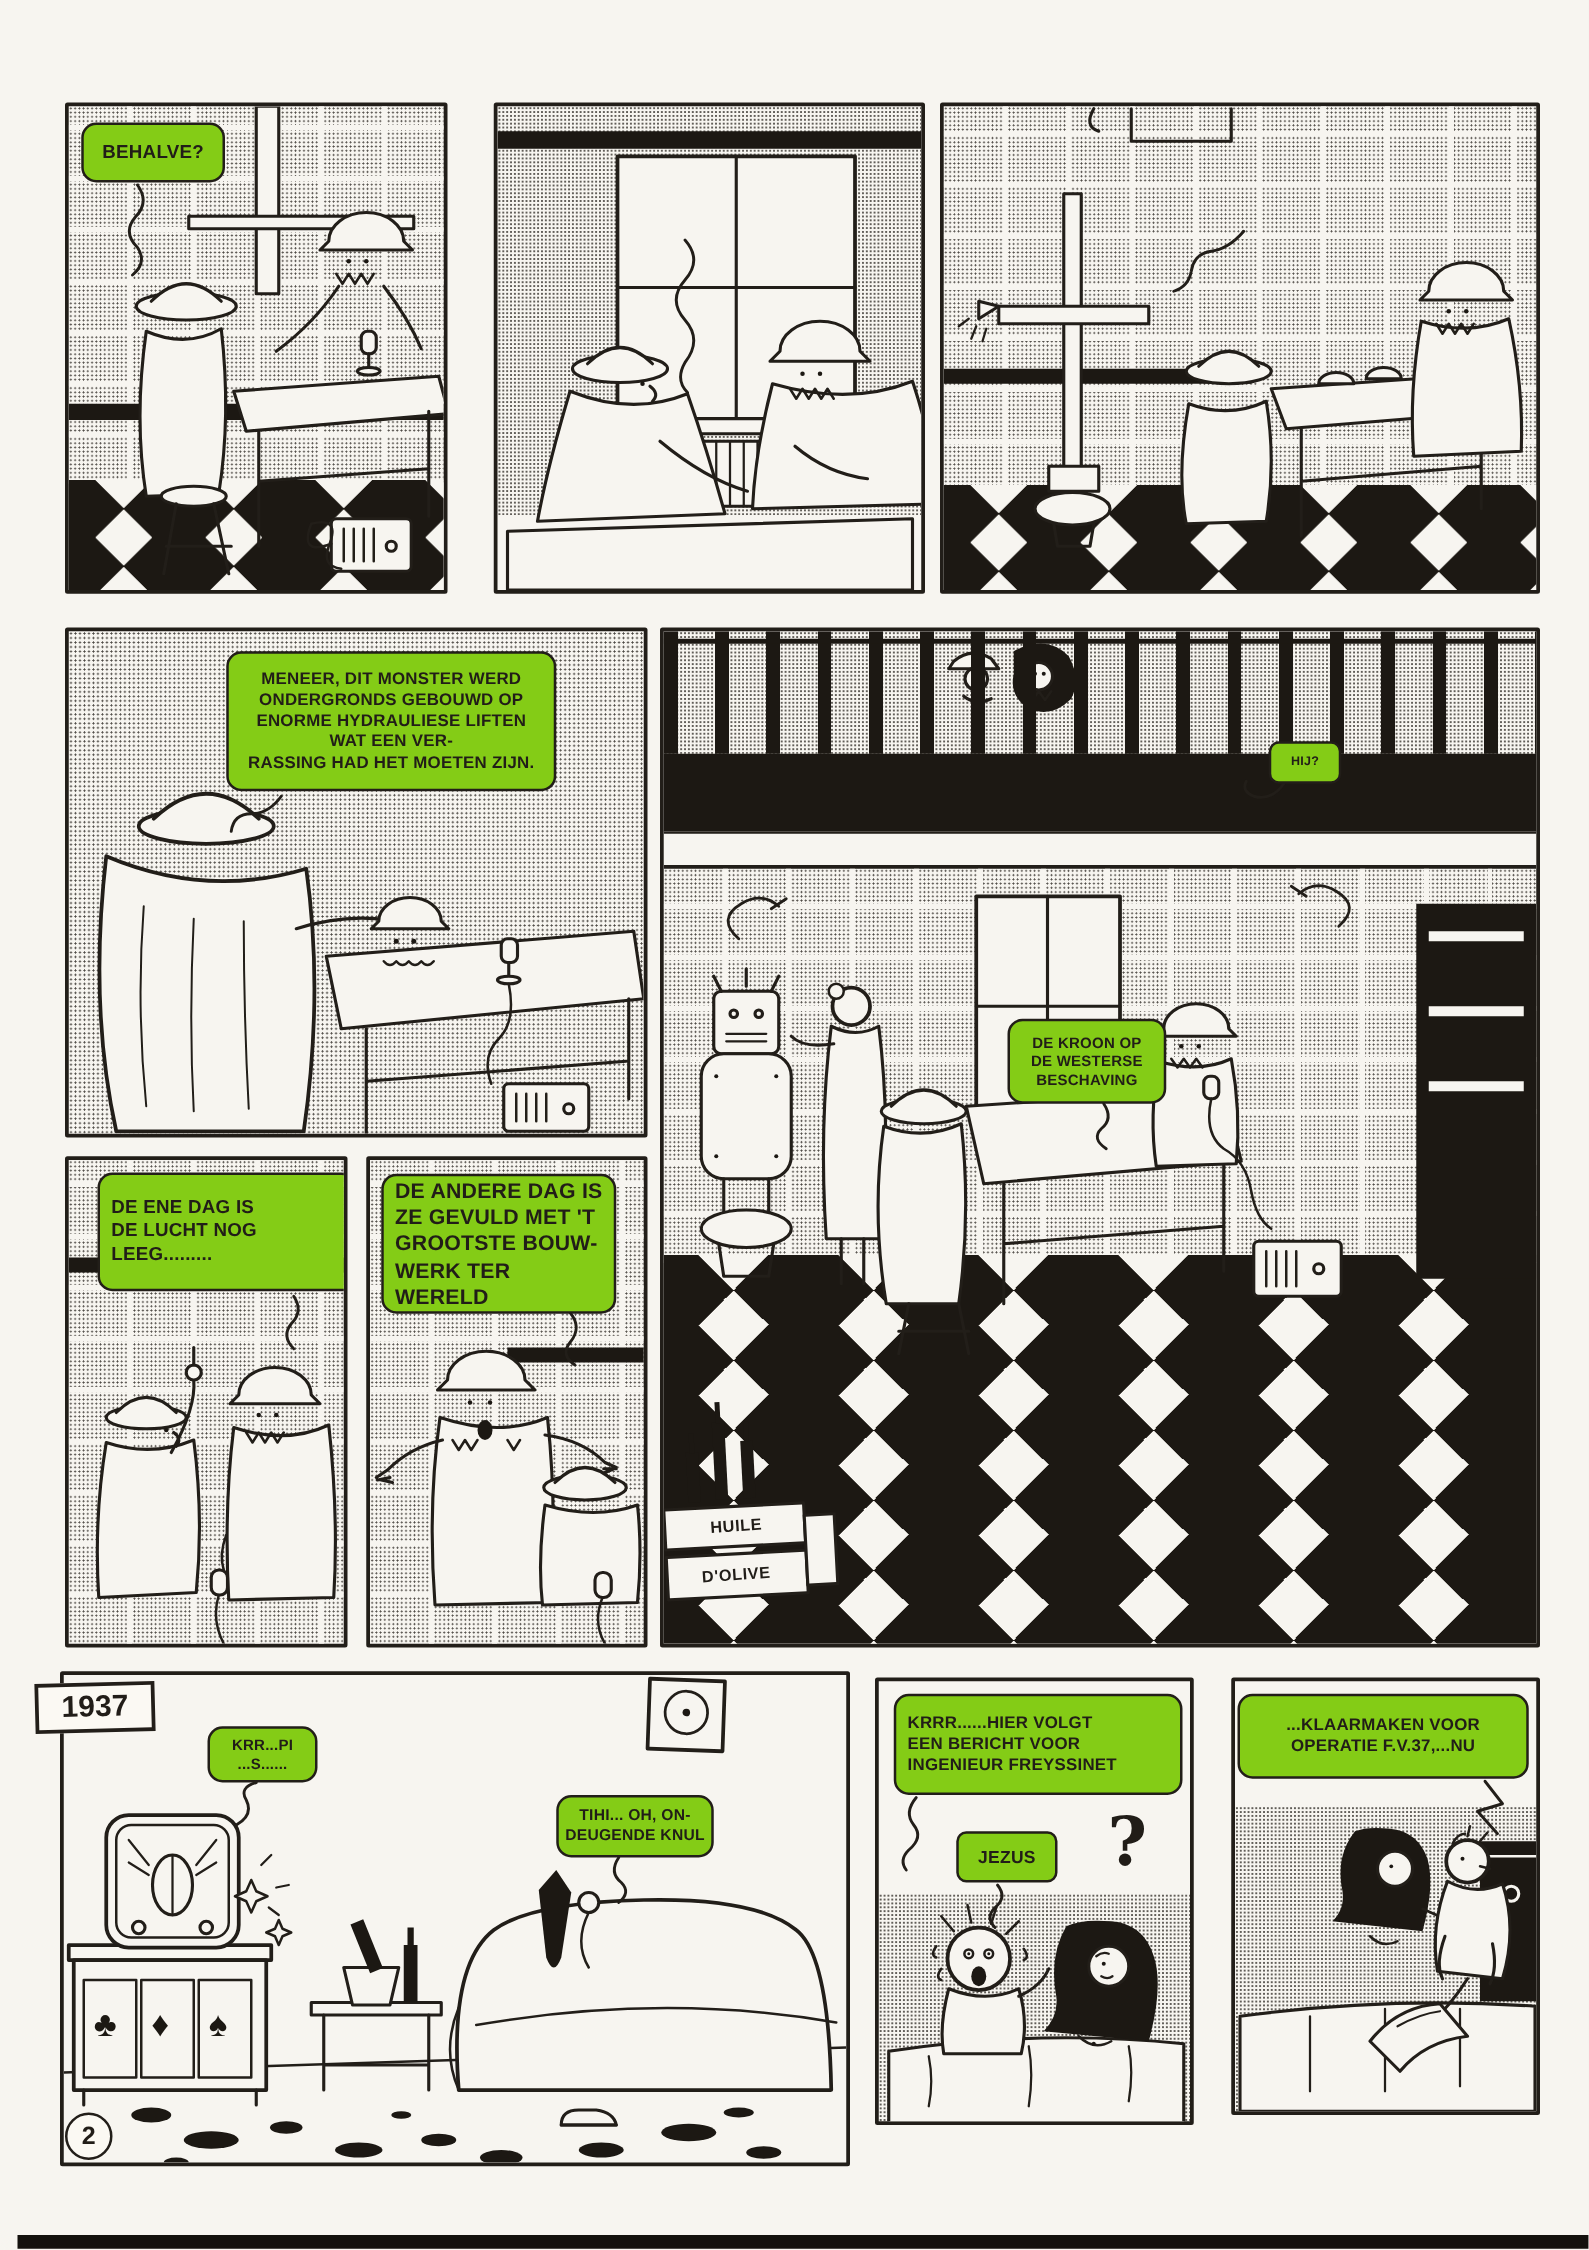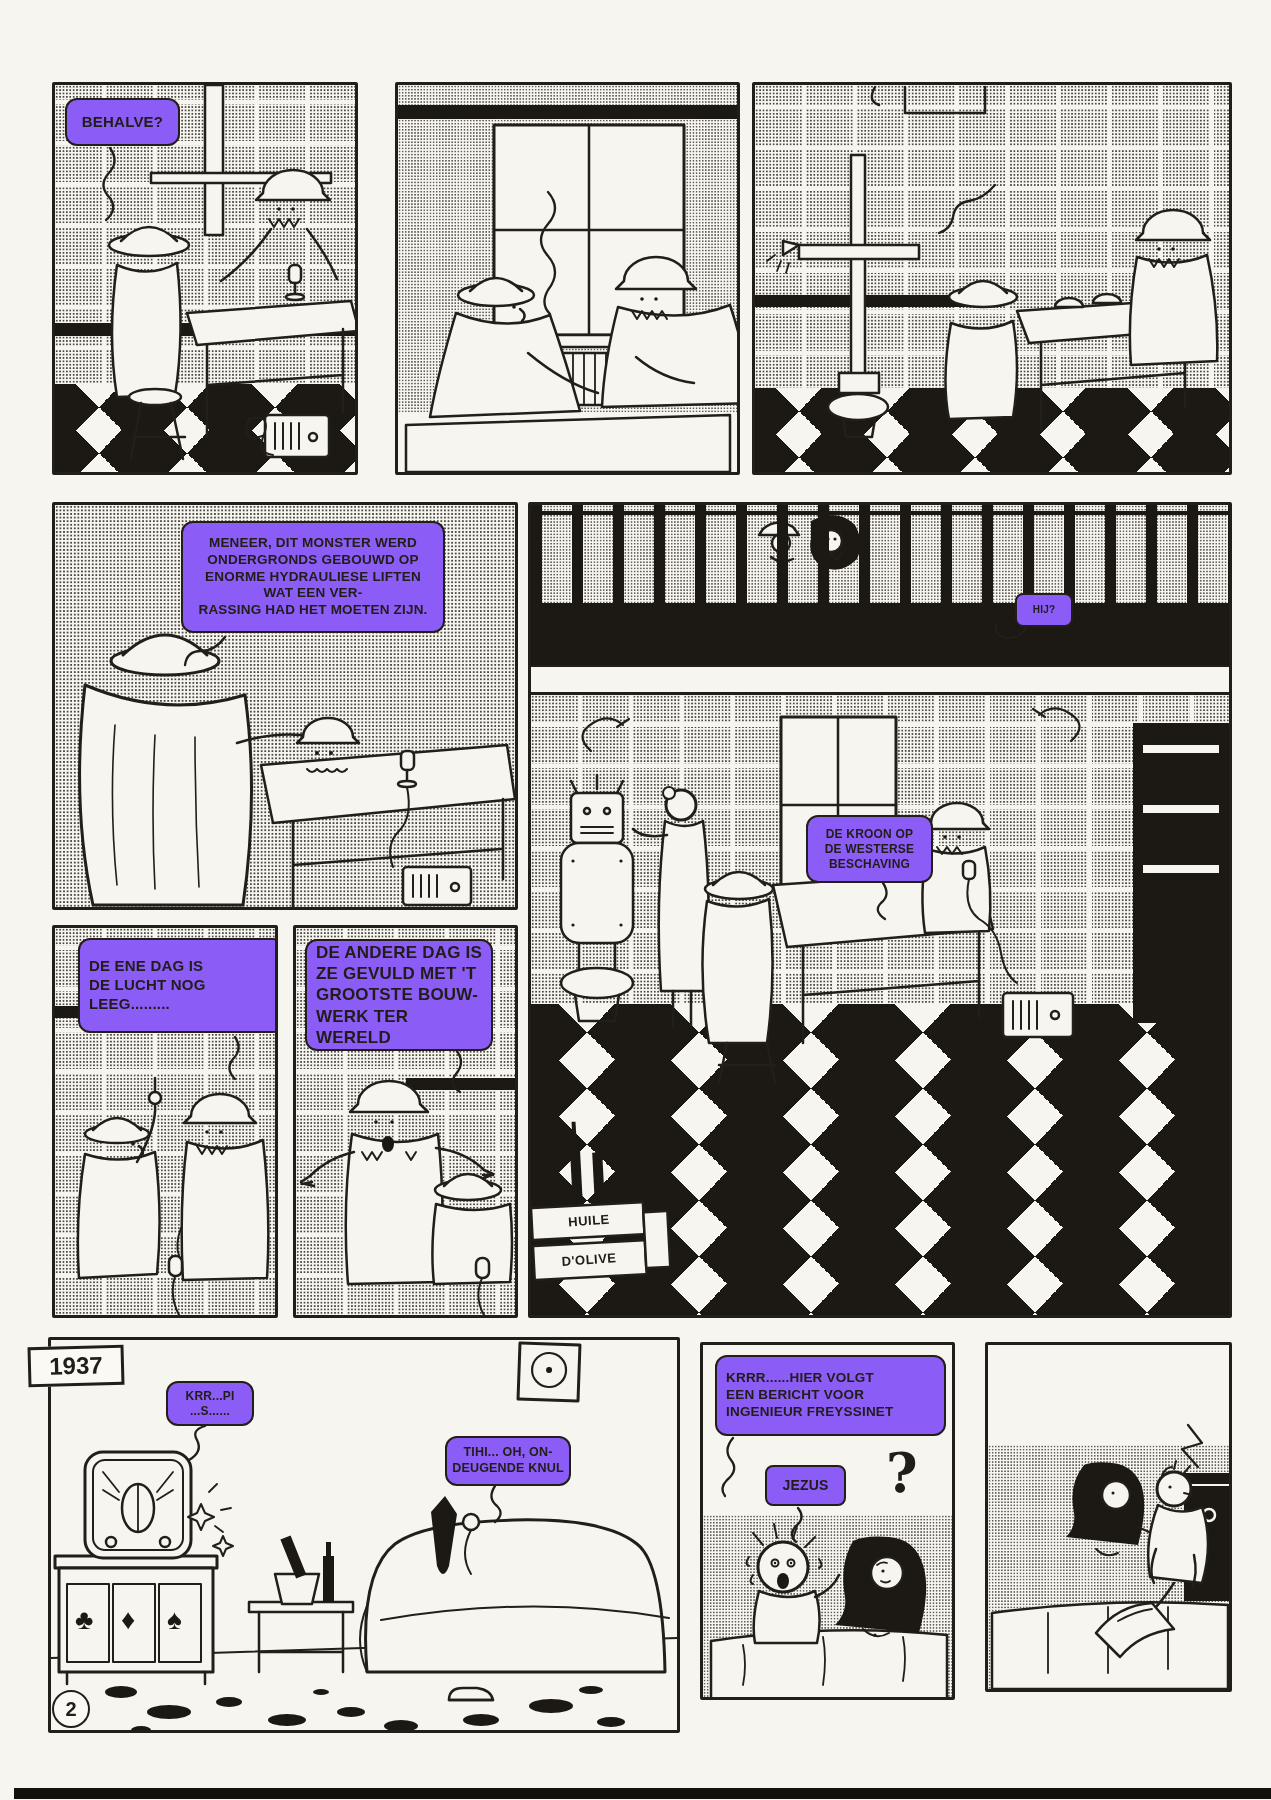--- a/index.html
+++ b/index.html
@@ -13,21 +13,21 @@
   .tiles{background-image:
       repeating-linear-gradient(0deg,transparent 0 37px,#f7f5f0 37px 41px),
       repeating-linear-gradient(90deg,transparent 0 47px,#f7f5f0 47px 51px),
       radial-gradient(circle,rgba(33,29,24,.8) .6px,transparent .95px);
     background-size:auto,auto,3.4px 3.4px}
   .checker{background:repeating-conic-gradient(from 45deg,#1c1813 0% 25%,#f7f5f0 0% 50%);background-size:88px 46px}
   .checker-big{background:repeating-conic-gradient(from 45deg,#1c1813 0% 25%,#f7f5f0 0% 50%);background-size:112px 56px}
   .bars{background-image:repeating-linear-gradient(90deg,#1c1813 0 11px,transparent 11px 41px)}
   .band{position:absolute;background:#1c1813}
   .ledge{position:absolute;background:#f7f5f0;border-bottom:3px solid #221e19;border-top:2px solid #221e19}
-  .bubble{position:absolute;background:#8b5cf6;border:2.5px solid #221e19;border-radius:12px;
+  .bubble{position:absolute;background:#84cc16;border:2.5px solid #221e19;border-radius:12px;
           padding:7px 9px;font-weight:700;white-space:pre-line;line-height:1.25;letter-spacing:.2px;
           z-index:5;display:flex;align-items:center;justify-content:center;text-align:center}
   .bubble.left{text-align:left;justify-content:flex-start}
   svg.art{position:absolute;inset:0;z-index:2;stroke:#221e19;fill:none;stroke-width:2.5;
           stroke-linecap:round;stroke-linejoin:round}
   .paperfill{fill:#f7f5f0}
   .inkfill{fill:#1c1813;stroke:none}
   .tail{stroke-width:2.3}
   .badge{position:absolute;background:#fbf9f3;border:3px solid #221e19;display:flex;align-items:center;
          justify-content:center;font-weight:700;z-index:6}
@@ -512,19 +512,21 @@
         <circle cx="182" cy="142" r="1.6" class="inkfill"></circle>
         <path d="M196 148 l8 2" stroke-width="2"></path>
         <path d="M170 160 q-14 36 -8 72 l52 6 q12 -40 0 -76 q-22 10 -44 -2 z" class="paperfill"></path>
         <path d="M168 204 q-8 22 -2 34 M206 210 q4 20 -2 32"></path>
         <path d="M186 238 q-14 22 -30 36"></path>
         <path d="M108 288 q22 -28 56 -30 l22 26 q-34 4 -54 28 l-24 -24 z" class="paperfill" stroke-width="2.5"></path>
         <path d="M130 276 q18 -10 34 -12" stroke-width="1.8"></path>
       </g>
       <path class="tail" d="M200 80 l14 18 -20 6 16 18"></path>
     </svg>
+    <div class="bubble" style="left:2px;top:10px;width:233px;height:68px;font-size:13.5px">...KLAARMAKEN VOOR
+OPERATIE F.V.37,...NU</div>
   </section>
 
   <div class="badge" style="left:28px;top:1346px;width:96px;height:40px;font-size:24px;transform:rotate(-1.5deg)">1937</div>
   <div class="badge" style="left:52px;top:1690px;width:38px;height:38px;font-size:20px;border-radius:50%;border-width:2.5px">2</div>
   <div class="botbar"></div>
 
 </div>
 
 </body></html>

